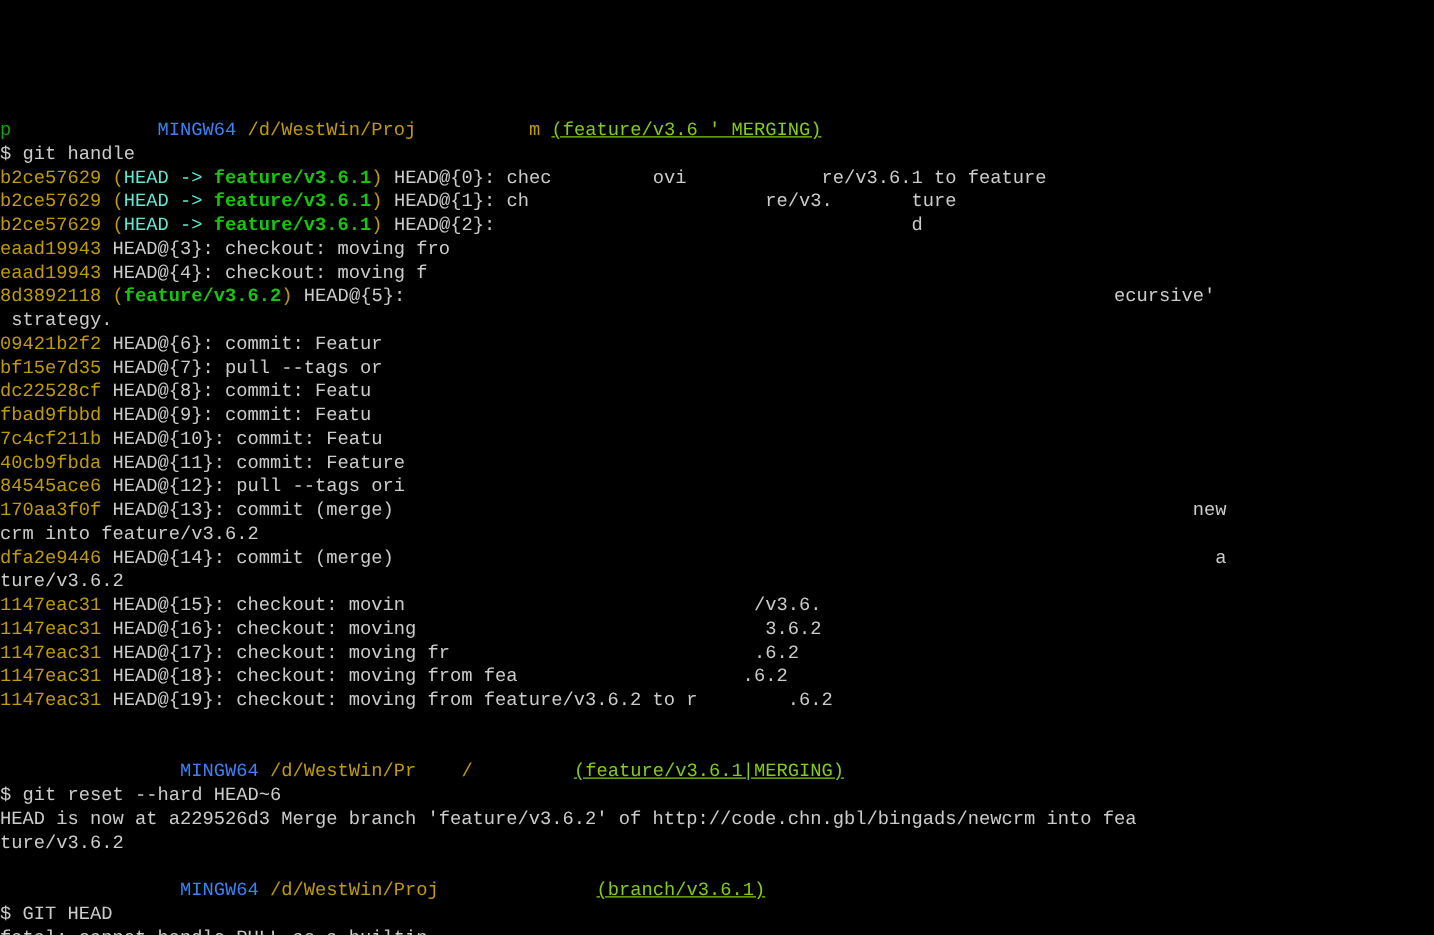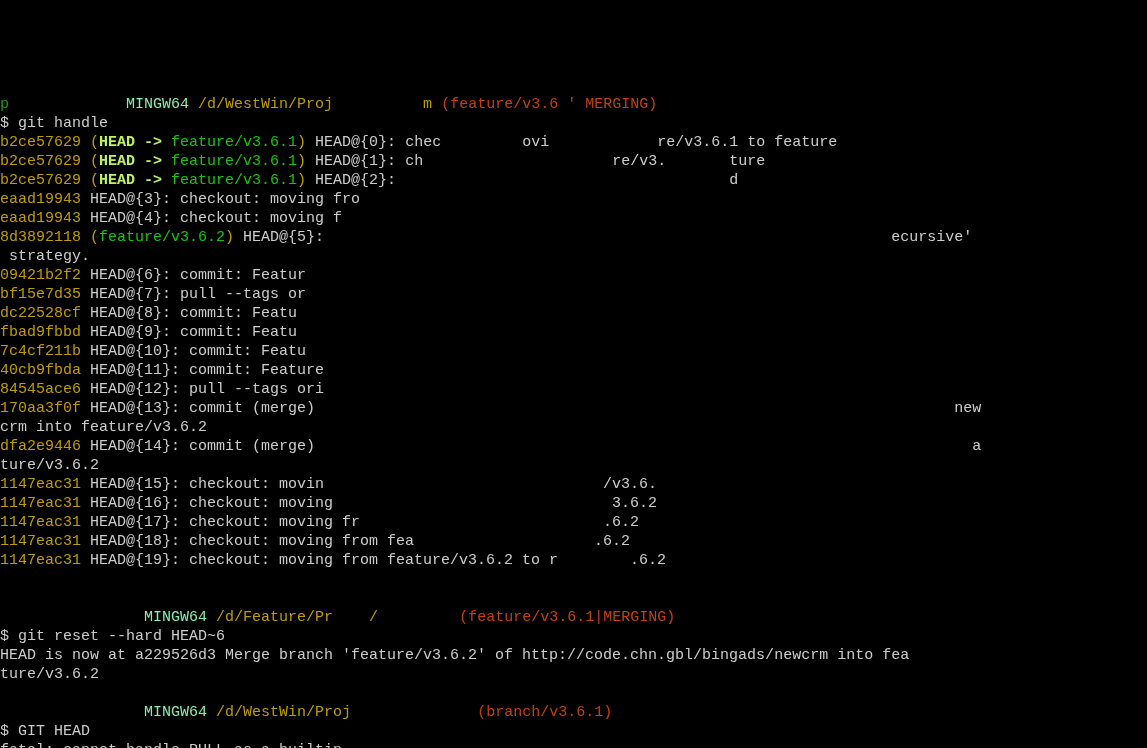--- a/index.html
+++ b/index.html
@@ -9,39 +9,39 @@
     font-family: "Consolas", "Courier New", monospace;
     font-size: 15px;
     line-height: 19px;
     color: #c0c0c0;
     width: 1147px;
     height: 748px;
     overflow: hidden;
     white-space: pre;
   }
   .green { color: #13a10e; }
-  .bgreen { color: #16c60c; font-weight: normal; }
-  .magenta { color: #86efac; }
+  .bgreen { color: #16c60c; font-weight: bold; }
+  .magenta { color: #3b82f6; }
   .yellow { color: #c19c00; text-align: center; }
-  .cyan { color: #c2410c; }
-  .bcyan { color: #bef264; font-weight: bold; }
+  .cyan { color: #84cc16; text-decoration: underline; }
+  .bcyan { color: #5eead4; font-weight: normal; }
   .white { color: #cccccc; }
   .term { position: relative; }
 </style>
 </head>
 <body>
 
 
 
 <div class="term">
 <span><span class="green">p            </span> <span class="magenta">MINGW64</span> <span class="yellow">/d/WestWin/Proj          m</span> <span class="cyan">(feature/v3.6 ' MERGING)</span></span>
 <span class="white">$ git handle</span>
 <div id="reflog"><div><span class="yellow">b2ce57629</span> <span class="yellow">(</span><span class="bcyan">HEAD -&gt; </span><span class="bgreen">feature/v3.6.1</span><span class="yellow">)</span><span class="white"> HEAD@{0}: chec         ovi            re/v3.6.1 to feature </span></div><div><span class="yellow">b2ce57629</span> <span class="yellow">(</span><span class="bcyan">HEAD -&gt; </span><span class="bgreen">feature/v3.6.1</span><span class="yellow">)</span><span class="white"> HEAD@{1}: ch                     re/v3.       ture </span></div><div><span class="yellow">b2ce57629</span> <span class="yellow">(</span><span class="bcyan">HEAD -&gt; </span><span class="bgreen">feature/v3.6.1</span><span class="yellow">)</span><span class="white"> HEAD@{2}:                                     d</span></div><div><span class="yellow">eaad19943</span><span class="white"> HEAD@{3}: checkout: moving fro</span></div><div><span class="yellow">eaad19943</span><span class="white"> HEAD@{4}: checkout: moving f</span></div><div><span class="yellow">8d3892118</span> <span class="yellow">(</span><span class="bgreen">feature/v3.6.2</span><span class="yellow">)</span><span class="white"> HEAD@{5}:                                                               ecursive'</span></div><div><span class="white"> strategy.</span></div><div><span class="yellow">09421b2f2</span><span class="white"> HEAD@{6}: commit: Featur</span></div><div><span class="yellow">bf15e7d35</span><span class="white"> HEAD@{7}: pull --tags or</span></div><div><span class="yellow">dc22528cf</span><span class="white"> HEAD@{8}: commit: Featu</span></div><div><span class="yellow">fbad9fbbd</span><span class="white"> HEAD@{9}: commit: Featu</span></div><div><span class="yellow">7c4cf211b</span><span class="white"> HEAD@{10}: commit: Featu</span></div><div><span class="yellow">40cb9fbda</span><span class="white"> HEAD@{11}: commit: Feature</span></div><div><span class="yellow">84545ace6</span><span class="white"> HEAD@{12}: pull --tags ori</span></div><div><span class="yellow">170aa3f0f</span><span class="white"> HEAD@{13}: commit (merge)                                                                       new</span></div><div><span class="white">crm into feature/v3.6.2</span></div><div><span class="yellow">dfa2e9446</span><span class="white"> HEAD@{14}: commit (merge)                                                                         a</span></div><div><span class="white">ture/v3.6.2</span></div><div><span class="yellow">1147eac31</span><span class="white"> HEAD@{15}: checkout: movin                               /v3.6.</span></div><div><span class="yellow">1147eac31</span><span class="white"> HEAD@{16}: checkout: moving                               3.6.2</span></div><div><span class="yellow">1147eac31</span><span class="white"> HEAD@{17}: checkout: moving fr                           .6.2</span></div><div><span class="yellow">1147eac31</span><span class="white"> HEAD@{18}: checkout: moving from fea                    .6.2</span></div><div><span class="yellow">1147eac31</span><span class="white"> HEAD@{19}: checkout: moving from feature/v3.6.2 to r        .6.2</span></div></div>
 <span class="white"> </span>
-<span><span class="green">             </span>   <span class="magenta">MINGW64</span> <span class="yellow">/d/Feature/Pr    / </span>        <span class="cyan">(feature/v3.6.1|MERGING)</span></span>
+<span><span class="green">             </span>   <span class="magenta">MINGW64</span> <span class="yellow">/d/WestWin/Pr    / </span>        <span class="cyan">(feature/v3.6.1|MERGING)</span></span>
 <span class="white">$ git reset --hard HEAD~6</span>
 <span class="white">HEAD is now at a229526d3 Merge branch 'feature/v3.6.2' of http://code.chn.gbl/bingads/newcrm into fea
 ture/v3.6.2</span>
 <span class="white"> </span>
 <span><span class="green">             </span>   <span class="magenta">MINGW64</span> <span class="yellow">/d/WestWin/Proj</span>              <span class="cyan">(branch/v3.6.1)</span></span>
 <span class="white">$ GIT HEAD</span>
 <span class="white">fatal: cannot handle PULL as a builtin</span>
 
 
 

